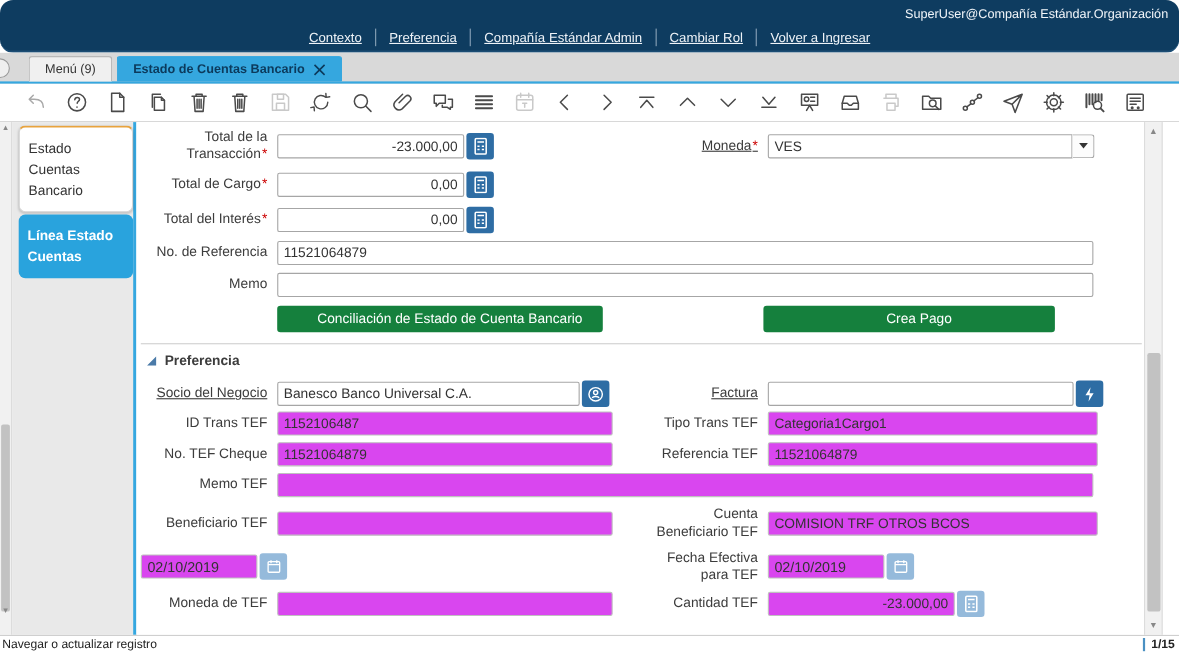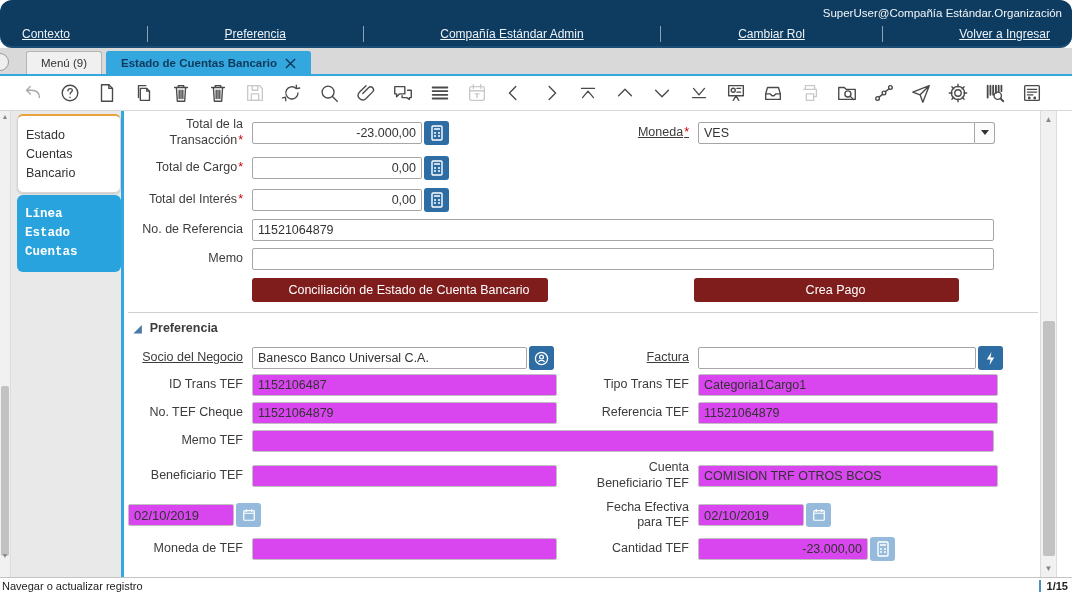--- a/index.html
+++ b/index.html
@@ -1,21 +1,21 @@
 <!DOCTYPE html>
 <html><head>
 <meta charset="utf-8">
 <style>
   * { margin:0; padding:0; box-sizing:border-box; }
   html,body { width:1072px; height:595px; font-family:"Liberation Sans", sans-serif; background:#fff; overflow:hidden; }
 
   
   .hdr { height:48px; background:#0e3c60; color:#fff; padding:4px 10px 0 10px; border-bottom:2px solid #1c4d74;border-radius:12px; }
   .hdr-user { text-align:right; font-size:11.5px; color:#f2f6fa; height:18px; line-height:18px; }
-  .hdr-links { display:flex; justify-content:space-between; align-items:center; height:24px; }
+  .hdr-links { display:flex; justify-content:center; align-items:center; height:24px; }
   .hdr-links a { color:#eef3f8; font-size:12px; text-decoration:underline; padding:0 12px; cursor:pointer; }
   .hdr-sep { width:1px; height:16px; background:#8aa3b8; }
 
   
   .tabbar { height:28px; background:#d9d9d9; display:flex; align-items:flex-end; position:relative; border-bottom:2px solid #35a7df; }
   .tab-handle { position:absolute; left:-9px; top:5px; width:18px; height:18px; border-radius:50%; background:#efefef; border:1px solid #9a9a9a; }
   .tab { font-size:11.5px; padding:5px 14px; margin-left:4px; border:1px solid #b5b5b5; border-bottom:none; border-radius:3px 3px 0 0; background:#f0f0f0; color:#333; cursor:pointer; }
   .tab.first { margin-left:26px; }
   .tab.active { background:#35a7df; color:#0c3a5c; border-color:#35a7df; font-weight:bold; display:flex; align-items:center; gap:8px; }
   .tab.active svg { display:block; }
@@ -28,21 +28,21 @@
   .tbtn.dim svg { stroke:#a9a9a9; }
 
   
   .main { display:flex; height:466px; position:relative; }
   .vscroll { width:11px; background:#f1f1f1; position:relative; border-right:1px solid #dcdcdc; }
   .vscroll .arr { position:absolute; left:0; width:100%; text-align:center; font-size:7px; color:#888; }
   .vscroll .thumb { position:absolute; left:1px; width:8px; background:#c2c2c2; border-radius:2px; }
   .sidepanel { width:110px; background:#e9e9e9; padding-top:3px; position:relative; }
   .side-tab { margin:0 0 2px 6px; border-radius:6px; padding:10px 8px; font-size:12.5px; text-align:left; line-height:1.5; cursor:pointer; }
   .side-tab.parent { background:#fff; color:#333; border:1px solid #d5d5d5; border-top:2px solid #e8a33d; box-shadow:0 1px 2px rgba(0,0,0,.15); }
-  .side-tab.current { background:#29a3dd; color:#fff; font-weight:bold;font-family:Liberation Mono, monospace; }
+  .side-tab.current { background:#29a3dd; color:#fff; font-weight:bold; }
   .bluestrip { width:3px; background:#35a7df; }
 
   .content { flex:1; background:#fff; padding:6px 0 0 4px; position:relative; font-size:12.5px; color:#3c3c3c; }
   .row { display:flex; align-items:center; }
   .half { display:flex; align-items:center; width:455px; }
   .half.r { flex:1; }
   .lbl { width:115px; text-align:right; margin-right:9px; line-height:1.25; flex-shrink:0; }
   .half.r .lbl { width:106px; }
   .lbl.lnk { text-decoration:underline; }
   .req::after { content:"*"; color:#cc0000; margin-left:1px; }
@@ -59,21 +59,21 @@
   input.cant { width:170px; text-align:right; }
 
   .sqbtn { width:25px; height:24px; margin-left:2px; border:none; border-radius:3px; background:#2e6da4; display:flex; align-items:center; justify-content:center; cursor:pointer; flex-shrink:0; }
   .sqbtn svg { stroke:#fff; fill:none; stroke-width:1.4; }
   .sqbtn.lite { background:#95badb; }
   .combo { display:flex; width:297px; }
   .combo input { flex:1; border-radius:2px 0 0 2px; }
   .combo .dd { width:20px; height:22px; border:1px solid #a6a6a6; border-left:none; border-radius:0 3px 3px 0; background:#fcfcfc; display:flex; align-items:center; justify-content:center; cursor:pointer; }
   .combo .dd i { width:0; height:0; border-left:4px solid transparent; border-right:4px solid transparent; border-top:5px solid #333; }
 
-  .procbtn { border:none; border-radius:3px; background:#7f1d1d; color:#fff; font-size:12.5px; height:24px; cursor:pointer; font-family:"Liberation Sans", sans-serif;padding-left:18px; }
+  .procbtn { border:none; border-radius:3px; background:#15803d; color:#fff; font-size:12.5px; height:24px; cursor:pointer; font-family:"Liberation Sans", sans-serif;padding-left:18px; }
   .sep { border-top:1px solid #cfcfcf; margin:10px 2px 5px 0; }
   .grp { display:flex; align-items:center; gap:8px; height:20px; margin:0 0 8px 6px; font-weight:bold; font-size:12.5px; color:#3c3c3c; }
   .grp .tri { color:#4a7aa8; font-size:10px; }
 
   
   .statusbar { height:16px; border-top:1px solid #c4c4c4; display:flex; justify-content:space-between; align-items:center; font-size:11px; color:#222; padding:0 4px 0 2px; background:#fff; }
   .rec { border-left:2px solid #4a90c2; padding-left:6px; font-weight:bold; }
 
   .mb6{margin-bottom:6px;} .mb7{margin-bottom:7px;} .mb8{margin-bottom:8px;} .mb10{margin-bottom:10px;} .mb4{margin-bottom:4px;}
 </style>

